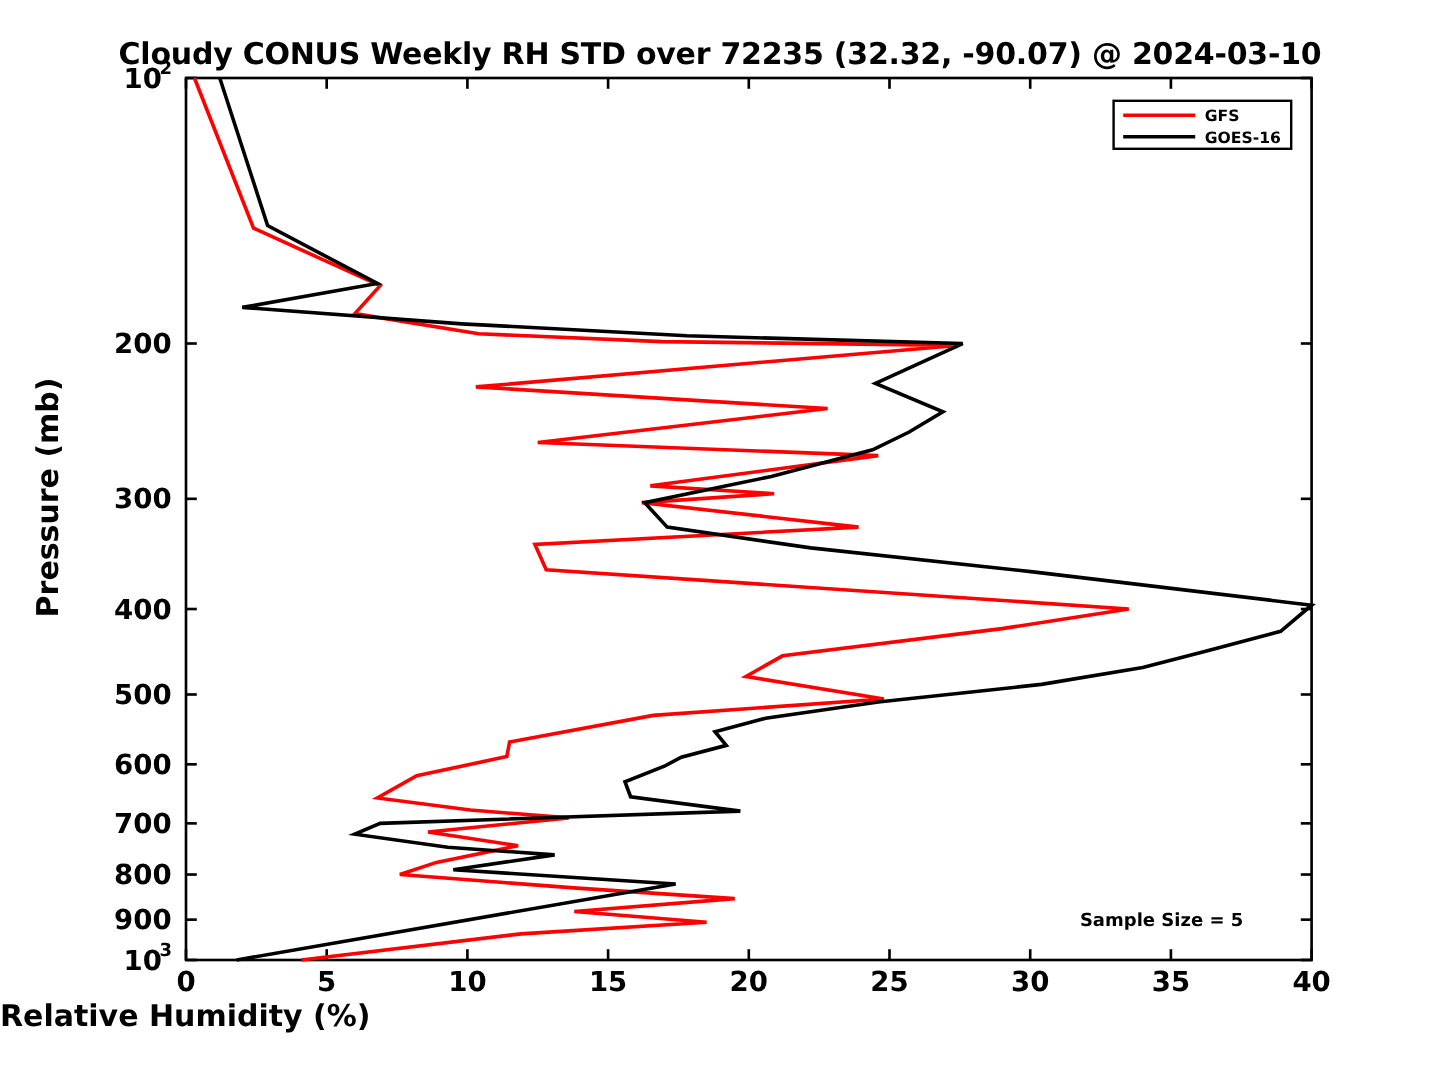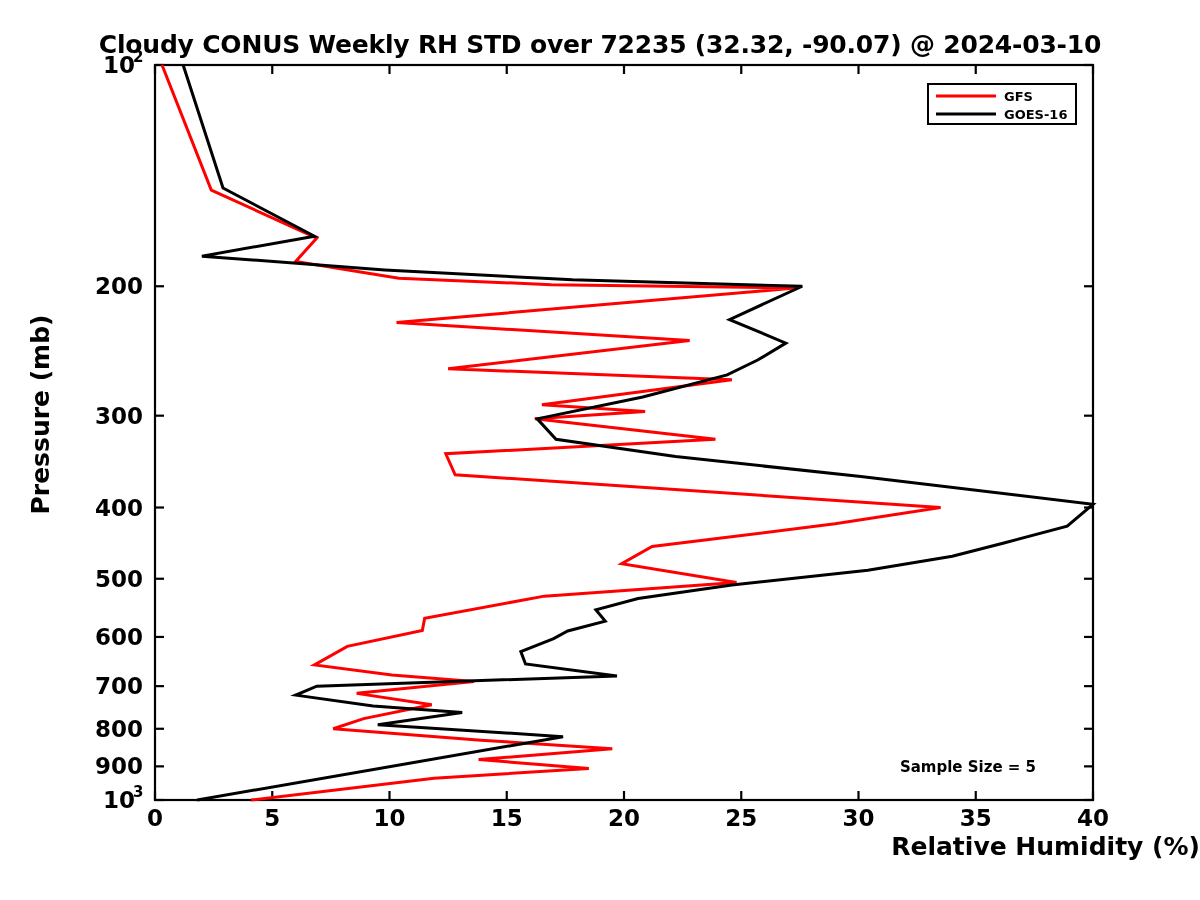--- a/index.html
+++ b/index.html
@@ -5,21 +5,21 @@
   html,body{margin:0;padding:0;background:#ffffff;}
   body{width:1200px;height:900px;overflow:hidden;
        font-family:"DejaVu Sans","Liberation Sans",sans-serif;}
   #fig{position:relative;width:1143px;height:900px;background:#fff;}
   #plot-title{
     position:absolute;left:0;top:30px;width:1200px;text-align:center;
     font-size:25px;font-weight:bold;color:#000;letter-spacing:-0.2px;
     font-family:"DejaVu Sans","Liberation Sans",sans-serif;
   }
   #xlabel{
-    position:absolute;left:0;top:832px;width:1200px;text-align:right;
+    position:absolute;left:0;top:832px;width:1200px;text-align:left;
     font-size:25px;font-weight:bold;color:#000;
   }
   #ylabel{
     position:absolute;left:-110px;top:400px;width:300px;text-align:center;
     font-size:25px;font-weight:bold;color:#000;
     transform:rotate(-90deg);transform-origin:center center;
   }
   svg{position:absolute;left:0;top:0;}
   .tickTxtX{font-size:23px;font-weight:bold;fill:#000;text-anchor:middle;
             font-family:"DejaVu Sans","Liberation Sans",sans-serif;}

